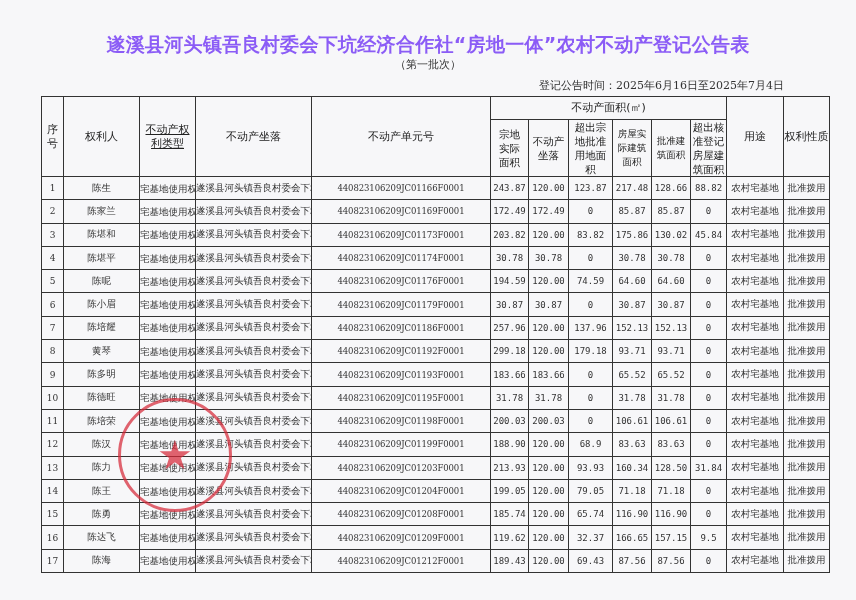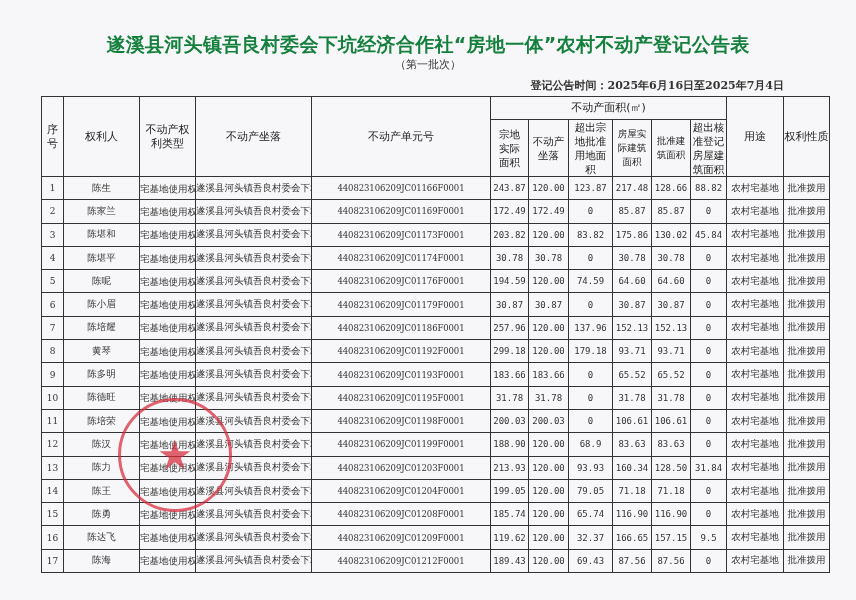--- a/index.html
+++ b/index.html
@@ -7,29 +7,29 @@
     width:856px; height:600px; overflow:hidden;
     background:#f7f7f9;
     font-family:"DejaVu Serif", "Liberation Serif", serif;
     color:#2a2a2a;
     position:relative;
   }
   .title {
     position:absolute; left:0; top:32px; width:856px;
     text-align:center;
     font-family:"DejaVu Sans", "Liberation Sans", sans-serif;
-    font-weight:bold; font-size:19px; color:#15803d; letter-spacing:0.3px;
+    font-weight:bold; font-size:19px; color:#8b5cf6; letter-spacing:0.3px;
   }
   .subtitle {
     position:absolute; left:0; top:57px; width:856px;
     text-align:center; font-size:11px; color:#333;
   }
   .pubdate {
     position:absolute; right:72px; top:78px;
-    font-size:11px; color:#333;font-weight:bold;
+    font-size:11px; color:#333;
   }
   table.grid {
     position:absolute; left:41px; top:96px;
     border-collapse:collapse; table-layout:fixed;
     width:788px;
     border:1.5px solid #222;
   }
   table.grid td, table.grid th {
     border:1px solid #333;
     padding:0; text-align:center; vertical-align:middle;
@@ -84,21 +84,21 @@
     <col style="width:39px">
       <col style="width:39px">
       <col style="width:36px">
       <col style="width:57px">
       <col style="width:46px">
   </colgroup>
   <thead>
     <tr class="h1">
       <th rowspan="2" class="h-main" style="white-space:normal;word-break:break-all;padding:0 4px;">序号</th>
       <th rowspan="2" class="h-main">权利人</th>
-      <th rowspan="2" class="h-main" style="padding:0 3px;">不动产权利类型</th>
+      <th rowspan="2" class="h-main" style="padding:0 3px;text-decoration:underline;">不动产权利类型</th>
       <th rowspan="2" class="h-main">不动产坐落</th>
       <th rowspan="2" class="h-main">不动产单元号</th>
       <th colspan="6" class="h-main">不动产面积(㎡)</th>
       <th rowspan="2" class="h-main">用途</th>
       <th rowspan="2" class="h-main">权利性质</th>
     </tr>
     <tr class="h2">
       <th class="h-sub" style="padding:0 3px;">宗地实际面积</th>
       <th class="h-sub" style="padding:0 3px;">不动产坐落</th>
       <th class="h-sub" style="padding:0 5px;">超出宗地批准用地面积</th>

